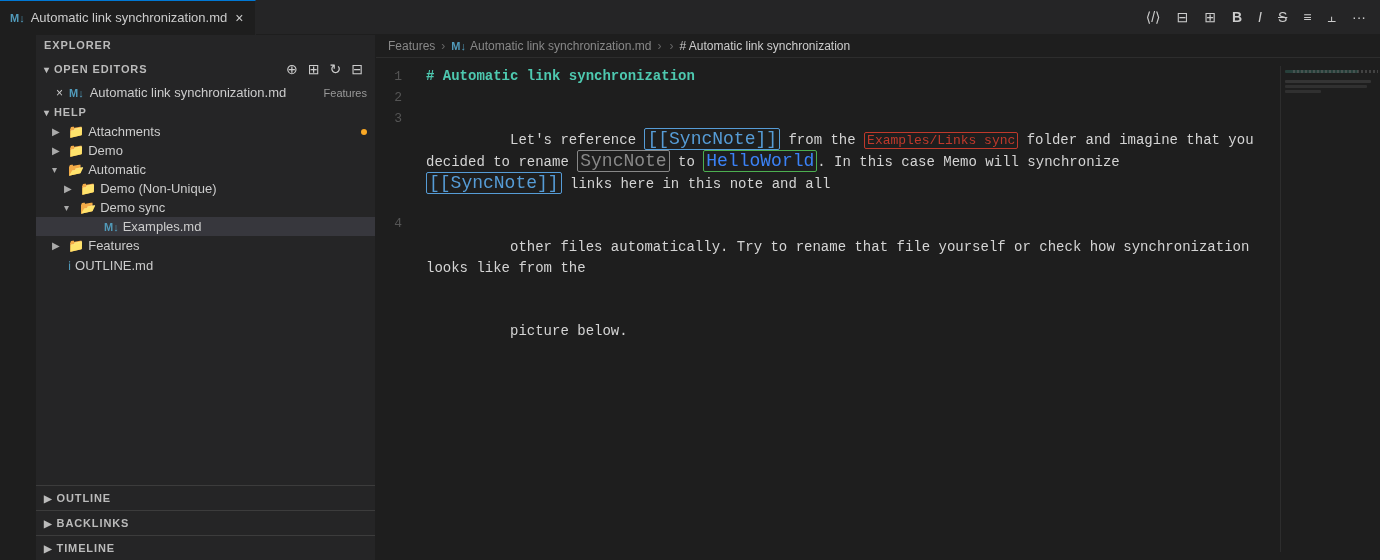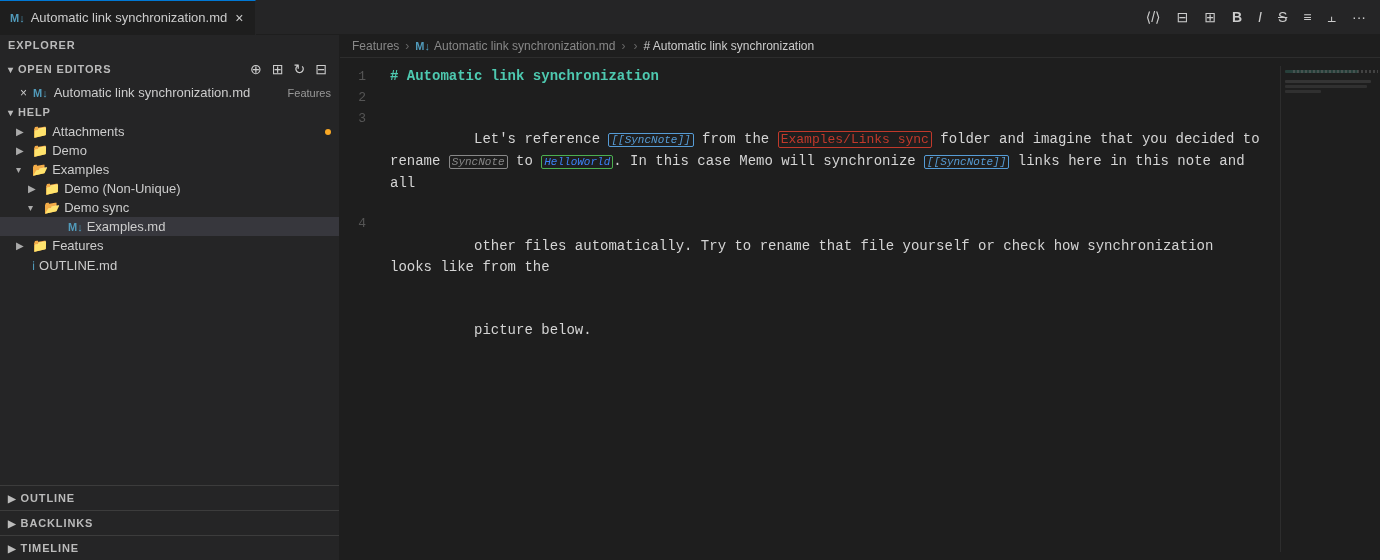--- a/index.html
+++ b/index.html
@@ -72,20 +72,21 @@
     }
     .toolbar-btn.bold { font-weight: bold; }
     .toolbar-btn.italic { font-style: italic; }
     .toolbar-btn.strike { text-decoration: line-through; }
 
     
     .main {
       display: flex;
       flex: 1;
       overflow: hidden;
+      padding-left: 36px;
     }
 
     
     .sidebar {
       width: 340px;
       background: #252526;
       display: flex;
       flex-direction: column;
       border-right: 1px solid #1e1e1e;
       flex-shrink: 0;
@@ -248,22 +249,21 @@
     .heading {
       color: #4ec9b0;
       font-weight: bold;
     }
     .text-normal { color: #d4d4d4; }
     .link-ref {
       color: #569cd6;
       border: 1px solid #569cd6;
       border-radius: 2px;
       padding: 0 2px;
-      font-size: 11px;
-      font-style: italic;
+      font-size: 18px;
     }
     .link-ref.green {
       color: #3b82f6;
       border-color: #4caf50;
     }
     .folder-ref {
       color: #d4d4d4;
       border: 1px solid #d4d4d4;
       border-radius: 2px;
       padding: 0 2px;
@@ -358,21 +358,21 @@
 
       <div class="tree-item indent-1">
         <span class="chevron-icon">▶</span>
         <span class="folder-icon teal">📁</span>
         <span class="tree-label">Demo</span>
       </div>
 
       <div class="tree-item indent-1">
         <span class="chevron-icon">▾</span>
         <span class="folder-icon teal">📂</span>
-        <span class="tree-label">Examples</span>
+        <span class="tree-label">Automatic</span>
       </div>
 
       <div class="tree-item indent-2">
         <span class="chevron-icon">▶</span>
         <span class="folder-icon teal">📁</span>
         <span class="tree-label">Demo (Non-Unique)</span>
       </div>
 
       <div class="tree-item indent-2">
         <span class="chevron-icon">▾</span>

